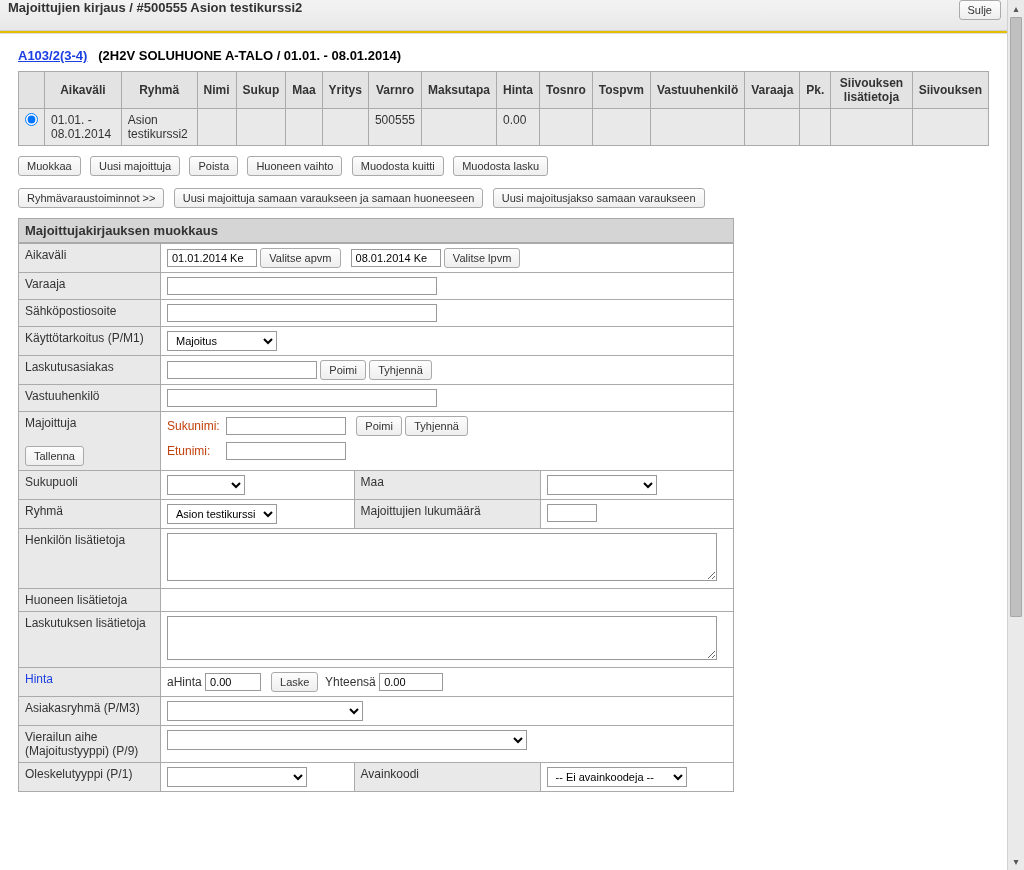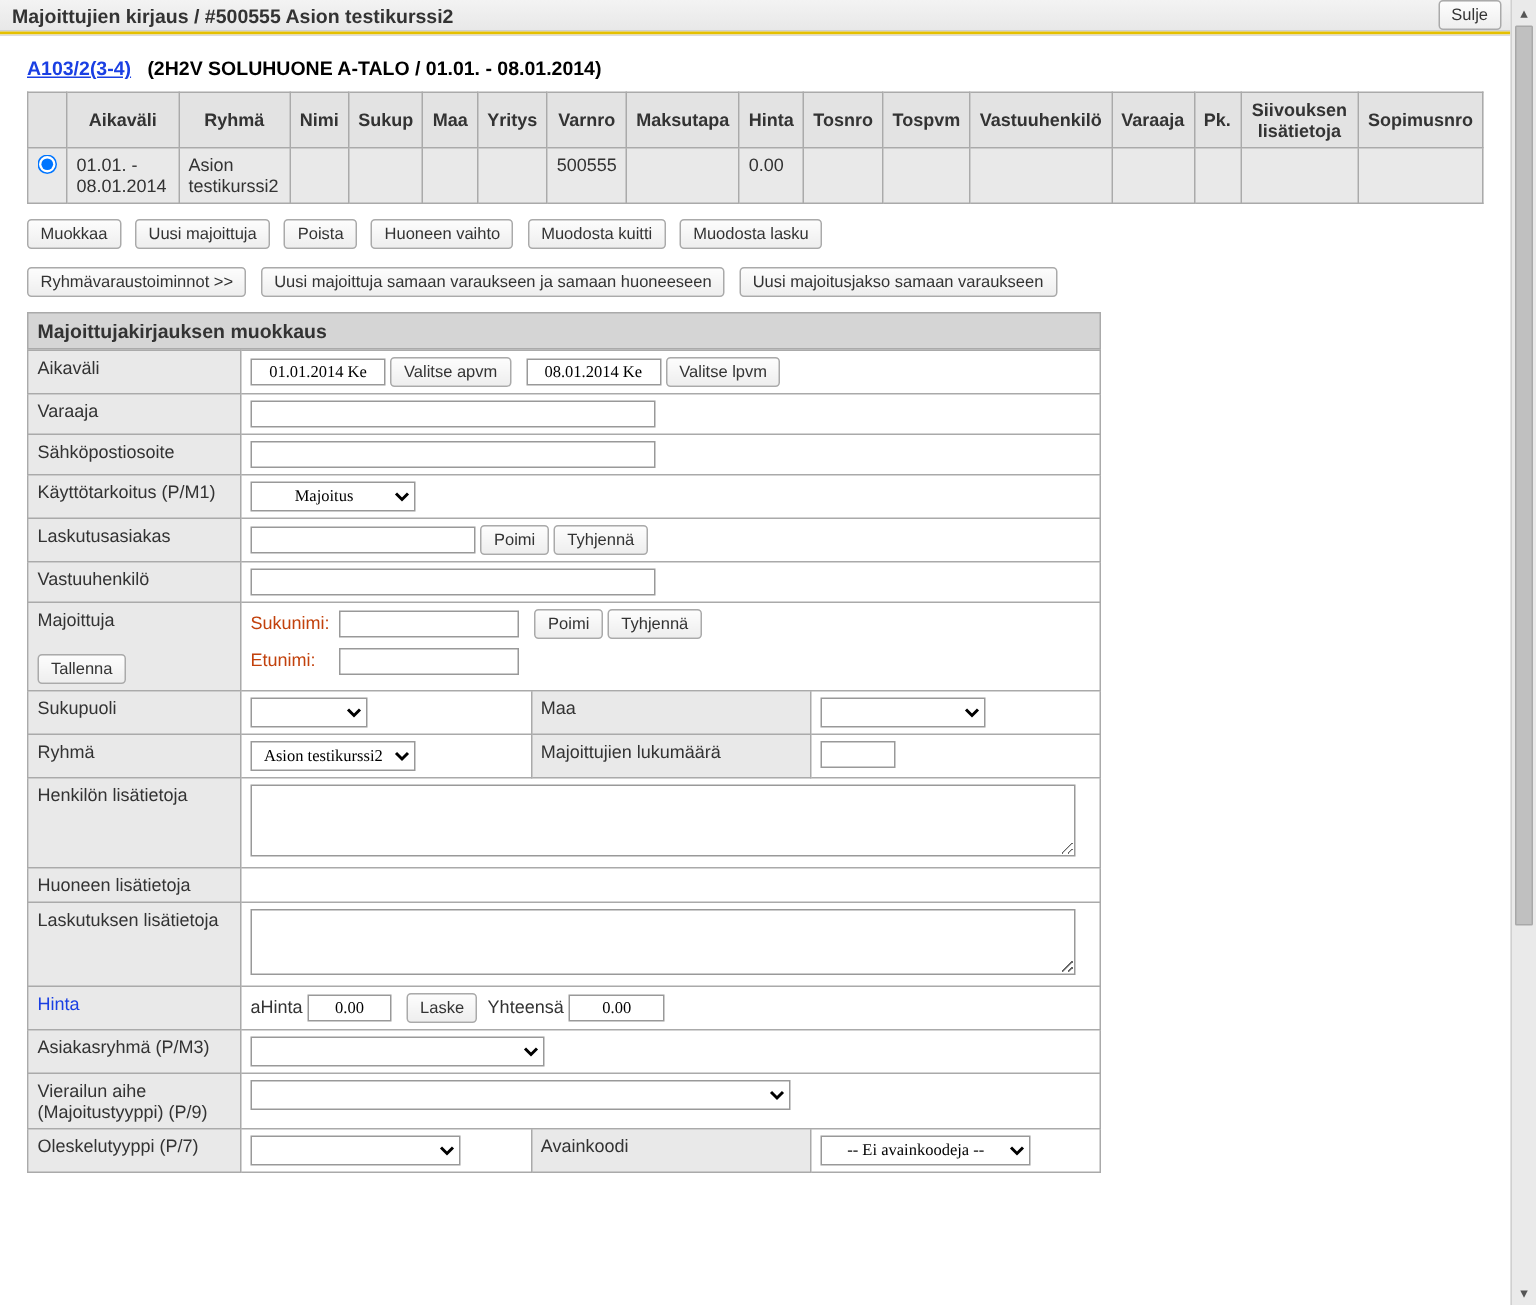--- a/index.html
+++ b/index.html
@@ -3,23 +3,23 @@
   <meta charset="utf-8">
   <style>
     * { box-sizing: border-box; margin: 0; padding: 0; }
     body { font-family: Arial, Helvetica, sans-serif; font-size: 12px; background: #ececec; color: #333; }
     .outer { width: 1024px; height: 870px; position: relative; background: #ececec; overflow: hidden; }
     .scroll-area { position: absolute; top: 0; left: 0; right: 17px; bottom: 0; overflow: hidden; background: #fff; }
     .content-inner { background: #fff; padding: 0 0 4px 0; }
 
     .header-bar {
       background: linear-gradient(to bottom, #f3f3f3, #e8e8e8);
-      height: 21px;
+      height: 31px;
       border-bottom: 1px solid #d0d0d0;
-      display: flex; align-items: center; justify-content: space-between;
+      display: flex; align-items: flex-start; justify-content: space-between;
       padding: 0 6px 0 8px;
     }
     .header-bar .title { font-weight: bold; font-size: 13px; color: #333; }
     .btn {
       font-family: Arial;
       font-size: 11px;
       background: linear-gradient(to bottom, #fdfdfd, #eeeeee);
       border: 1px solid #aaa;
       border-radius: 3px;
       padding: 2px 8px;
@@ -80,26 +80,25 @@
       border: 1px solid #aaa;
       padding: 4px 6px;
       vertical-align: top;
     }
     td.lbl   { background: #e9e9e9; width: 142px; }
     td.lbl2  { background: #e9e9e9; width: 186px; }
     td.val   { background: #fff; }
     td.linklbl { color: #1a3fe3; }
 
     input[type="text"], select, textarea {
-      font-family: Liberation Serif, serif;
+      font-family: Liberation Sans, sans-serif;
       font-size: 11px;
       border: 1px solid #999;
       padding: 2px 4px;
       background: #fff;
-      text-align: center;
     }
     input.w-mid { width: 270px; }
     input.w-xsm { width: 50px; }
     input.w-date { width: 90px; }
     select.sel-110 { width: 110px; }
     select.sel-70  { width: 70px;  }
     select.sel-small { width: 78px; }
     select.sel-200 { width: 196px; }
     select.sel-360 { width: 360px; }
     textarea { width: 550px; height: 48px; resize: both; }
@@ -150,21 +149,21 @@
               <th>Yritys</th>
               <th>Varnro</th>
               <th>Maksutapa</th>
               <th>Hinta</th>
               <th>Tosnro</th>
               <th>Tospvm</th>
               <th>Vastuuhenkilö</th>
               <th>Varaaja</th>
               <th>Pk.</th>
               <th>Siivouksen lisätietoja</th>
-              <th>Sopimusnro</th>
+              <th>Siivouksen</th>
             </tr>
           </thead>
           <tbody>
             <tr>
               <td class="radio-cell"><input type="radio" checked="" style=""></td>
               <td>01.01. - 08.01.2014</td>
               <td>Asion testikurssi2</td>
               <td></td>
               <td></td>
               <td></td>
@@ -315,21 +314,21 @@
               <td class="lbl">Asiakasryhmä (P/M3)</td>
               <td class="val" colspan="3"><select class="sel-200"><option></option></select></td>
             </tr>
 
             <tr>
               <td class="lbl">Vierailun aihe (Majoitustyyppi) (P/9)</td>
               <td class="val" colspan="3"><select class="sel-360"><option></option></select></td>
             </tr>
 
             <tr>
-              <td class="lbl">Oleskelutyyppi (P/7)</td>
+              <td class="lbl">Oleskelutyyppi (P/1)</td>
               <td class="val"><select style="width:140px"><option></option></select></td>
               <td class="lbl2">Avainkoodi</td>
               <td class="val"><select style="width:140px"><option>--  Ei avainkoodeja -- </option></select></td>
             </tr>
           </tbody>
             </table>
         </div>
       </div>
     </div>
   </div>

